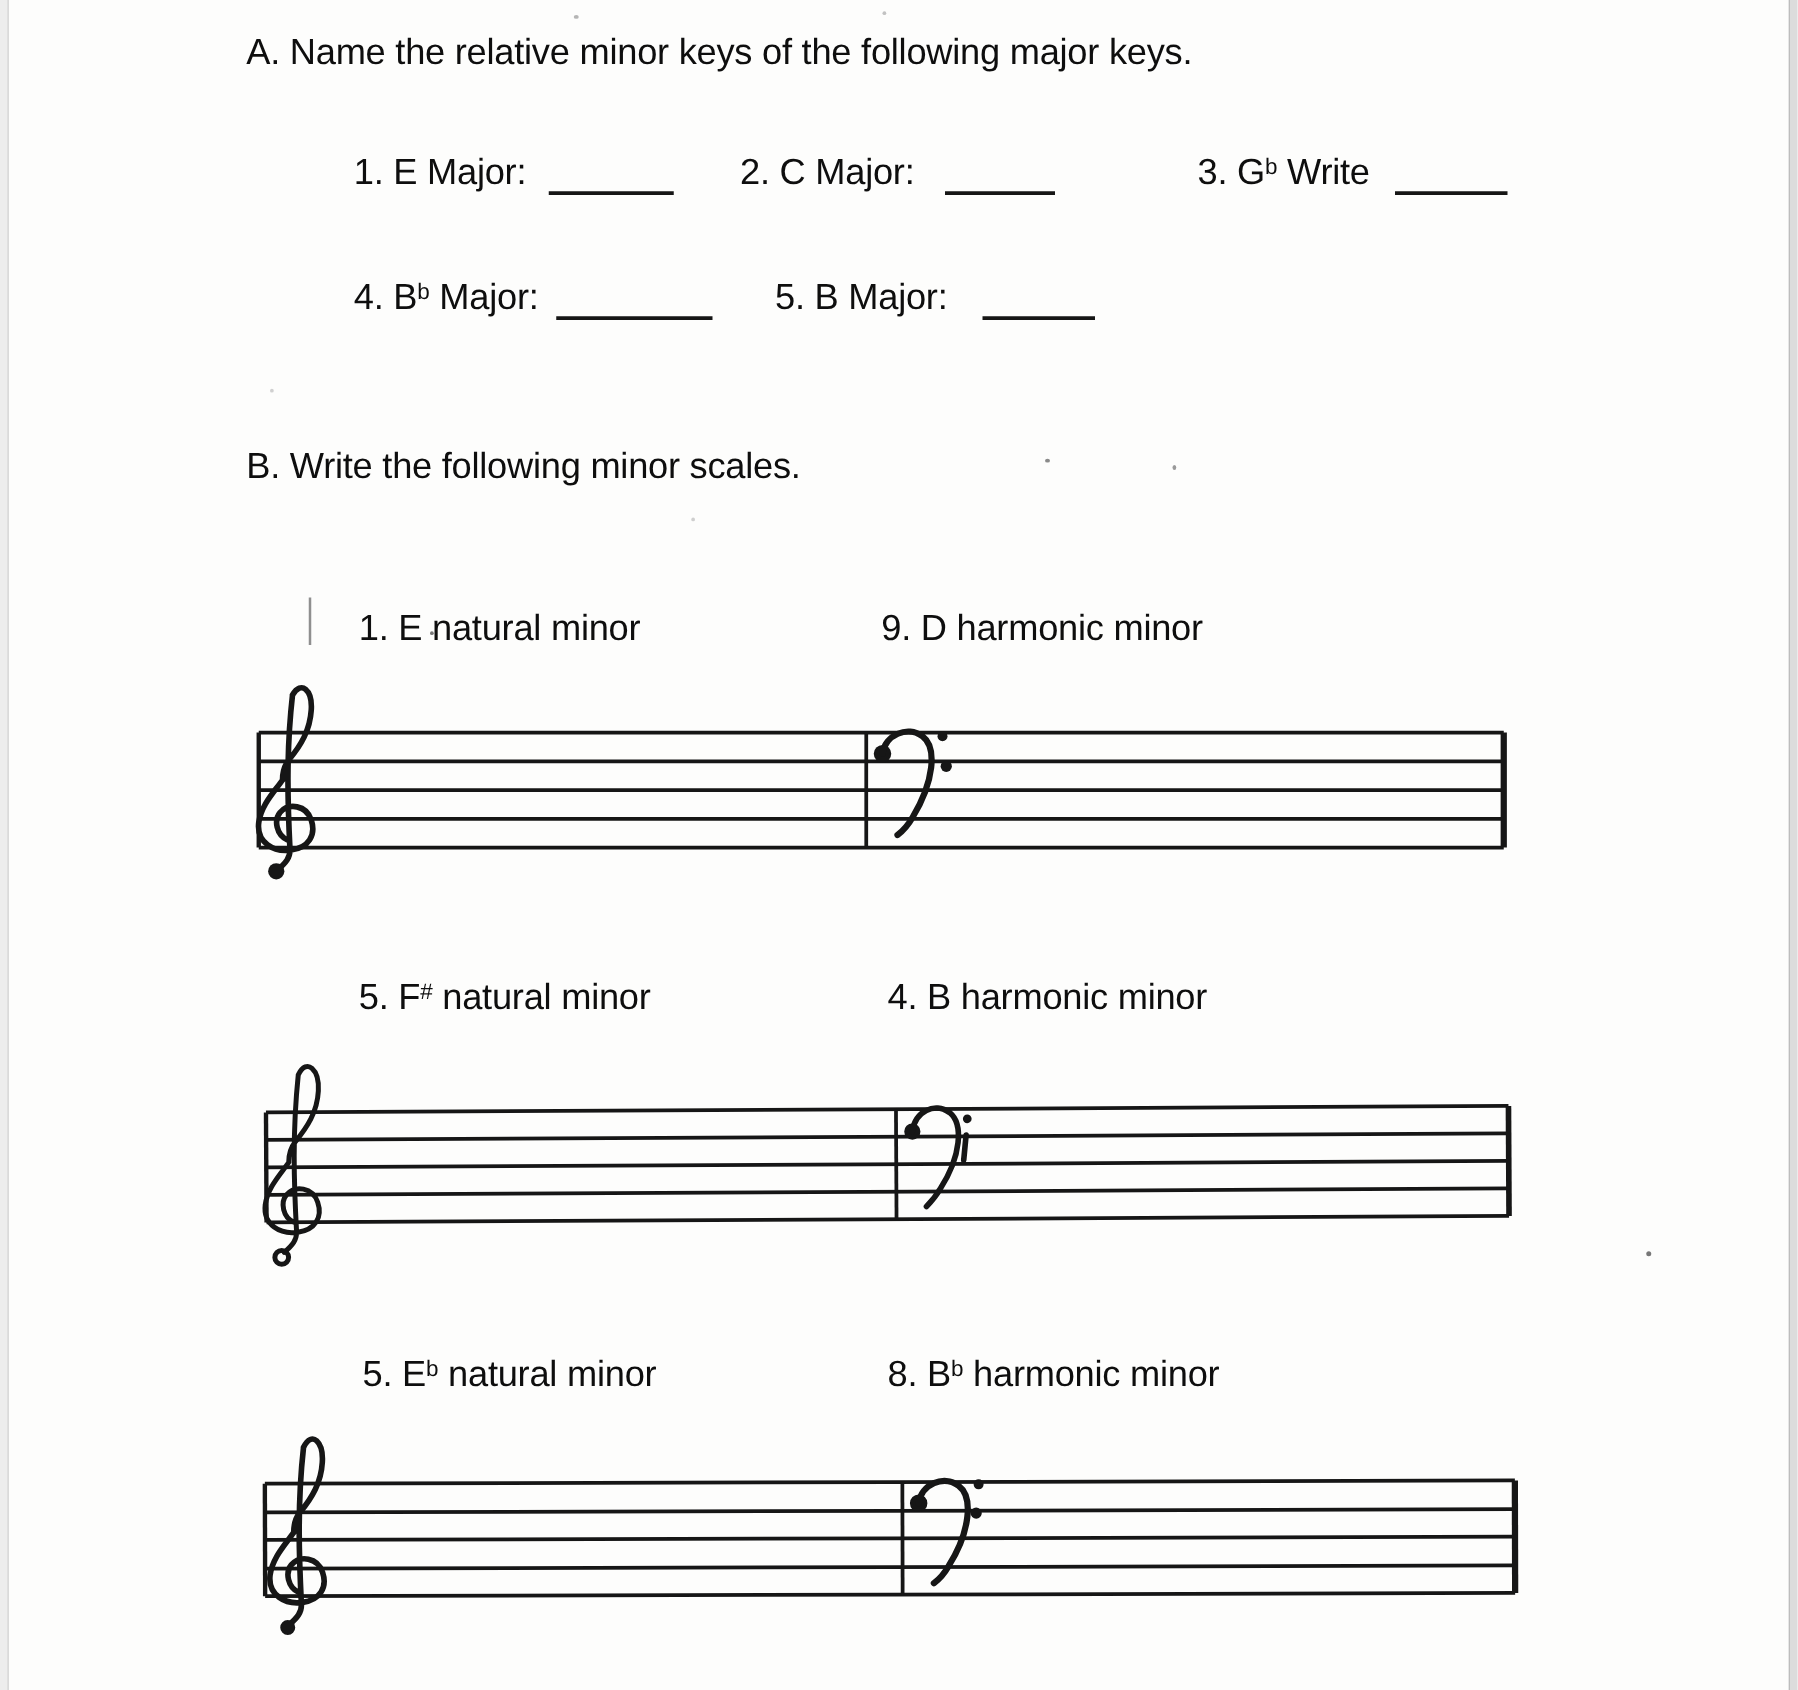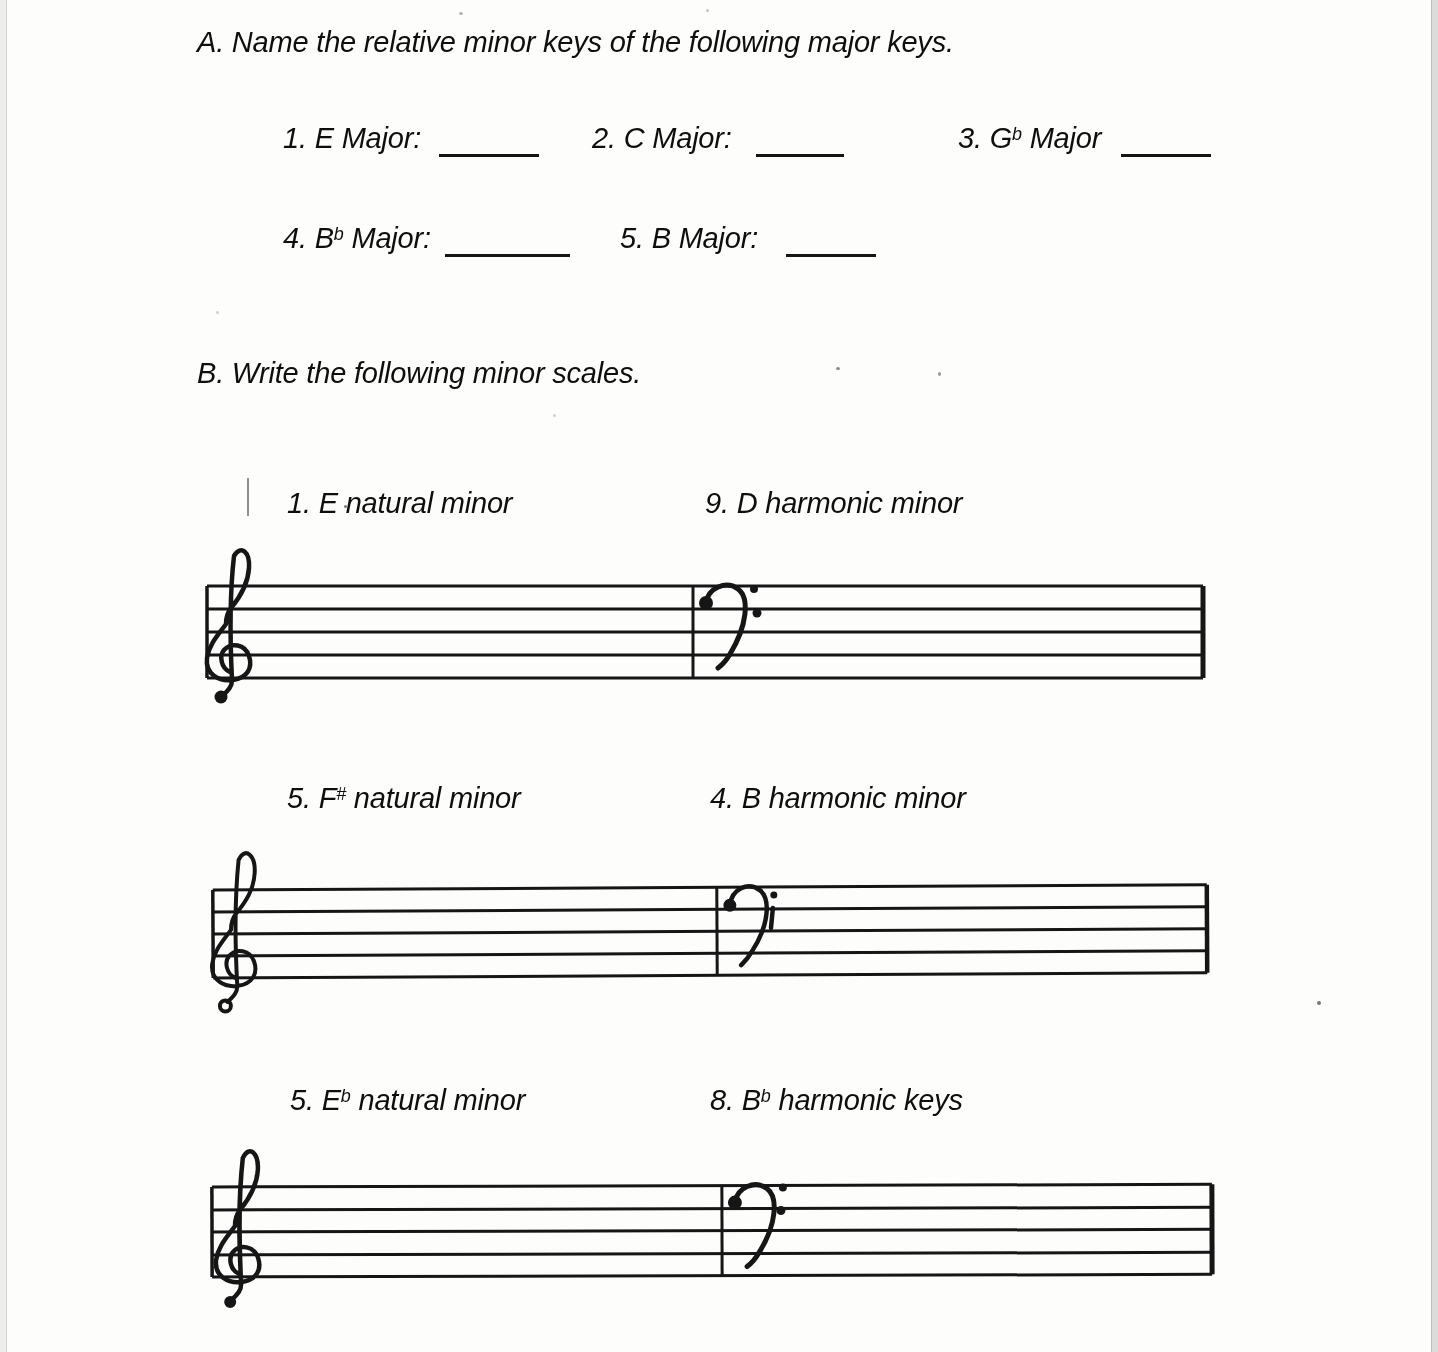--- a/index.html
+++ b/index.html
@@ -4,21 +4,21 @@
 <style>
   html, body { margin:0; padding:0; }
   body {
     width:1438px; height:1352px; position:relative;
     background:#fdfdfc; overflow:hidden;
     font-family:"Liberation Sans", sans-serif;
     color:#0e0e0e;
   }
   .txt {
     position:absolute; font-size:29px; line-height:29px;
-    letter-spacing:-0.2px; white-space:nowrap;font-style:italic;
+    letter-spacing:-0.2px; white-space:nowrap;
   }
   .txt sup {
     font-size:0.62em; position:relative; top:-0.45em;
     vertical-align:baseline; line-height:0;
   }
   .blank {
     display:inline-block; height:1em; width:95px;
     border-bottom:3px solid #161616;
     vertical-align:-9px; margin-left:18px;
   }
@@ -39,21 +39,21 @@
 
 <div class="txt" style="left:197px; top:28px">A. Name the relative minor keys of the following major keys.</div>
 
 <div class="txt" style="left:283px; top:124px">
   <span>1. E Major:</span><sup></sup><span></span><span class="blank" style="width:100px"></span>
 </div>
 <div class="txt" style="left:592px; top:124px">
   <span>2. C Major:</span><sup></sup><span></span><span class="blank" style="width:88px; margin-left:24px"></span>
 </div>
 <div class="txt" style="left:958px; top:124px">
-  <span>3. G</span><sup>b</sup><span> Major</span><span class="blank" style="width:90px; margin-left:20px"></span>
+  <span>3. G</span><sup>b</sup><span> Write</span><span class="blank" style="width:90px; margin-left:20px"></span>
 </div>
 <div class="txt" style="left:283px; top:224px">
   <span>4. B</span><sup>b</sup><span> Major:</span><span class="blank" style="width:125px; margin-left:14px"></span>
 </div>
 <div class="txt" style="left:620px; top:224px">
   <span>5. B Major:</span><sup></sup><span></span><span class="blank" style="width:90px; margin-left:28px"></span>
 </div>
 
 <div class="txt" style="left:197px; top:359px">B. Write the following minor scales.</div>
 
@@ -66,21 +66,21 @@
 <div class="txt" style="left:287px; top:784px">
   <span>5. F</span><sup>#</sup><span> natural minor</span>
 </div>
 <div class="txt" style="left:710px; top:784px">
   <span>4. B harmonic minor</span><sup></sup><span></span>
 </div>
 <div class="txt" style="left:290px; top:1086px">
   <span>5. E</span><sup>b</sup><span> natural minor</span>
 </div>
 <div class="txt" style="left:710px; top:1086px">
-  <span>8. B</span><sup>b</sup><span> harmonic keys</span>
+  <span>8. B</span><sup>b</sup><span> harmonic minor</span>
 </div>
 
 <svg class="staff" style="left:185px; top:540px" width="1040" height="200" viewBox="0 0 1040 200">
   <g stroke="#161616" stroke-width="3">
     <line x1="22" y1="46" x2="1018" y2="46"></line>
     <line x1="22" y1="69" x2="1018" y2="69"></line>
     <line x1="22" y1="92" x2="1018" y2="92"></line>
     <line x1="22" y1="115" x2="1018" y2="115"></line>
     <line x1="22" y1="138" x2="1018" y2="138"></line>
   </g>

